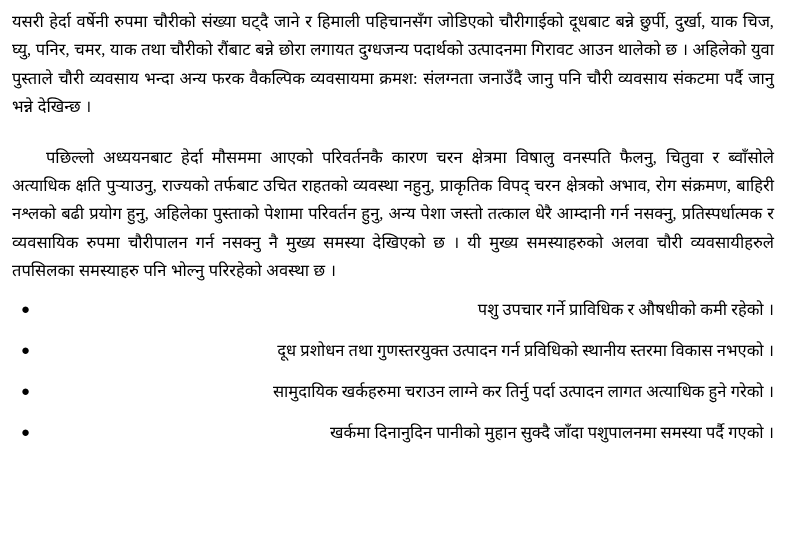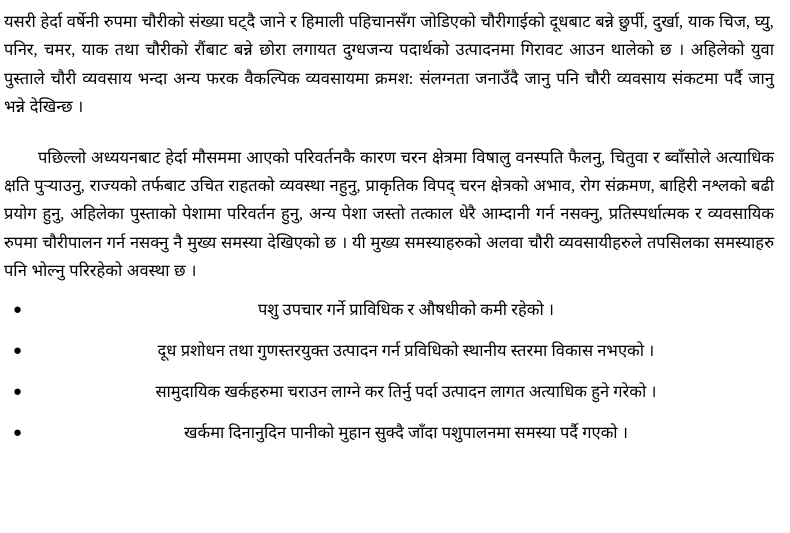--- a/index.html
+++ b/index.html
@@ -11,21 +11,21 @@
     width: 790px;
     height: 533px;
     overflow: hidden;
     font-family: "Liberation Serif", "DejaVu Serif", serif;
     color: #000000;
   }
   .page {
     width: 790px;
     height: 387px;
     box-sizing: border-box;
-    padding: 8px 16px 4px 4px;
+    padding: 8px 16px 4px 12px;
     position: relative;
   }
   .para {
     font-size: 16.5px;
     line-height: 1.72;
     text-align: justify;
     text-justify: inter-word;
     margin: 0 0 6px 0;
     word-spacing: 0.5px;
   }
@@ -49,21 +49,21 @@
     flex: 0 0 auto;
     width: 34px;
     text-align: right;
     padding-right: 16px;
     box-sizing: border-box;
     font-size: 15px;
     line-height: 1.62;
   }
   .bullet-text {
     flex: 1 1 auto;
-    text-align: center;
+    text-align: right;
   }
 </style>
 </head>
 <body>
 
 <div class="page">
 
   <p class="para">यसरी हेर्दा वर्षेनी रुपमा चौरीको संख्या घट्दै जाने र हिमाली पहिचानसँग जोडिएको चौरीगाईको दूधबाट बन्ने छुर्पी, दुर्खा, याक चिज, घ्यु, पनिर, चमर, याक तथा चौरीको रौंबाट बन्ने छोरा लगायत दुग्धजन्य पदार्थको उत्पादनमा गिरावट आउन थालेको छ । अहिलेको युवा पुस्ताले चौरी व्यवसाय भन्दा अन्य फरक वैकल्पिक व्यवसायमा क्रमश: संलग्नता जनाउँदै जानु पनि चौरी व्यवसाय संकटमा पर्दै जानु भन्ने देखिन्छ ।</p>
 
   <p class="para first-indent">पछिल्लो अध्ययनबाट हेर्दा मौसममा आएको परिवर्तनकै कारण चरन क्षेत्रमा विषालु वनस्पति फैलनु, चितुवा र ब्वाँसोले अत्याधिक क्षति पुऱ्याउनु, राज्यको तर्फबाट उचित राहतको व्यवस्था नहुनु, प्राकृतिक विपद् चरन क्षेत्रको अभाव, रोग संक्रमण, बाहिरी नश्लको बढी प्रयोग हुनु, अहिलेका पुस्ताको पेशामा परिवर्तन हुनु, अन्य पेशा जस्तो तत्काल धेरै आम्दानी गर्न नसक्नु, प्रतिस्पर्धात्मक र व्यवसायिक रुपमा चौरीपालन गर्न नसक्नु नै मुख्य समस्या देखिएको छ । यी मुख्य समस्याहरुको अलवा चौरी व्यवसायीहरुले तपसिलका समस्याहरु पनि भोल्नु परिरहेको अवस्था छ ।</p>

